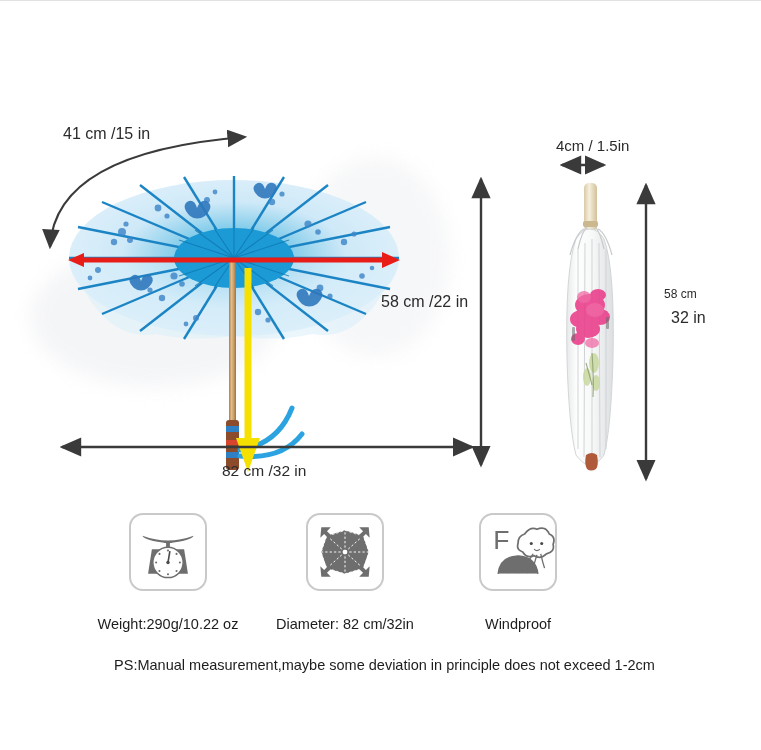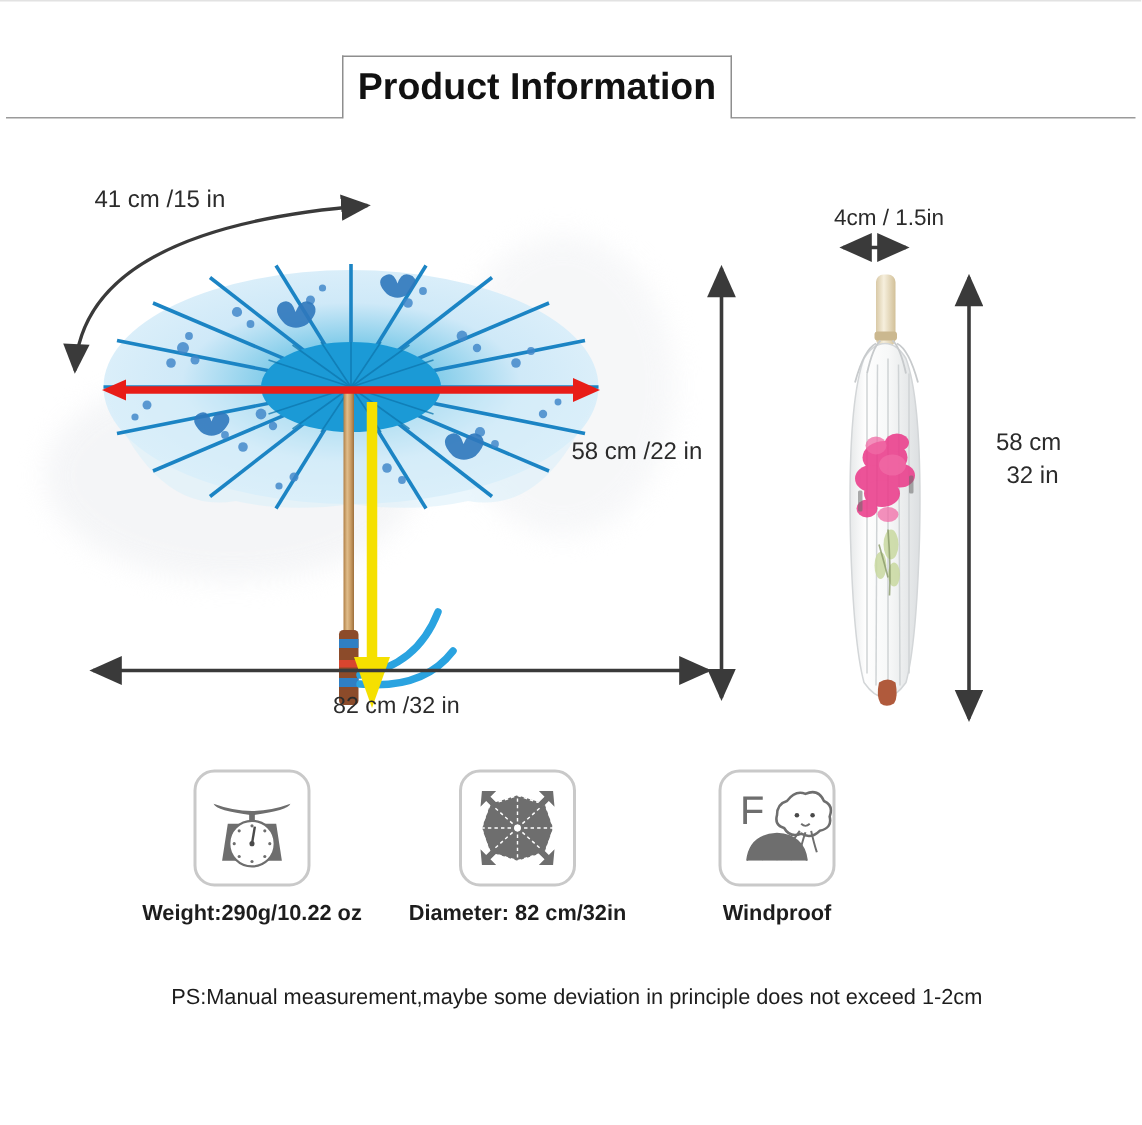--- a/index.html
+++ b/index.html
@@ -101,25 +101,24 @@
   .feat-box {
     width: 78px; height: 78px;
     margin: 0 auto;
     border: 2px solid #c9c9c9;
     border-radius: 14px;
     background: #ffffff;
     box-sizing: border-box;
     position: relative;
   }
   .feat-label {
-    margin-top: 10px;
+    margin-top: 25px;
     font-size: 14.5px;
     color: #1d1d1d;
     white-space: nowrap;
-    font-weight: bold;
   }
   #feature-weight   { left: 68px; }
   #feature-diameter { left: 245px; }
   #feature-wind     { left: 418px; }
 
   
   #footer-note {
     position: absolute;
     left: 0;
     top: 656px;
@@ -128,26 +127,20 @@
     font-size: 14.5px;
     color: #1d1d1d;
   }
   #footer-note span { padding-left: 8px; }
 </style>
 </head>
 <body>
 
 <div id="page">
 
-  <div id="header-band">
-    <div class="rule" id="rule-left"></div>
-    <div class="rule" id="rule-right"></div>
-    <div id="title-tab"></div>
-    <div id="page-title">Product Information</div>
-  </div>
 
   <div id="diagram">
 
     <div class="softshadow" style="left:30px; top:150px; width:250px; height:140px; opacity:.85;"></div>
     <div class="softshadow" style="left:300px; top:60px; width:150px; height:200px; opacity:.7;"></div>
 
     <svg id="open-umbrella" viewBox="0 0 345 335">
       <defs>
         <radialGradient id="canopyGrad" cx="50%" cy="48%" r="62%">
           <stop offset="0%" stop-color="#2ba6dd"></stop>
@@ -362,21 +355,21 @@
     </svg>
 
     <div class="dimlabel" style="left:63px; top:28px; font-size:16px;">41 cm /15 in</div>
 
     <div class="dimlabel" style="left:381px; top:196px; font-size:16px;">58 cm /22 in</div>
 
     <div class="dimlabel" style="left:222px; top:365px; font-size:15.5px;">82 cm /32 in</div>
 
     <div class="dimlabel" style="left:556px; top:40px; font-size:15px;">4cm / 1.5in</div>
 
-    <div class="dimlabel" style="left:664px; top:190px; font-size:16px;">58 cm</div>
+    <div class="dimlabel" style="left:664px; top:190px; font-size:12px;">58 cm</div>
     <div class="dimlabel" style="left:671px; top:212px; font-size:16px;">32 in</div>
   </div>
 
   <div id="features">
 
     <div class="feature" id="feature-weight">
       <div class="feat-box">
         <svg viewBox="0 0 78 78" style="width:100%;height:100%;">
           <path d="M12 22 Q39 32 66 22 Q64 27 39 30 Q14 27 12 22 Z" fill="#6e6e6e"></path>
           <rect x="37" y="28" width="4" height="8" fill="#6e6e6e"></rect>

